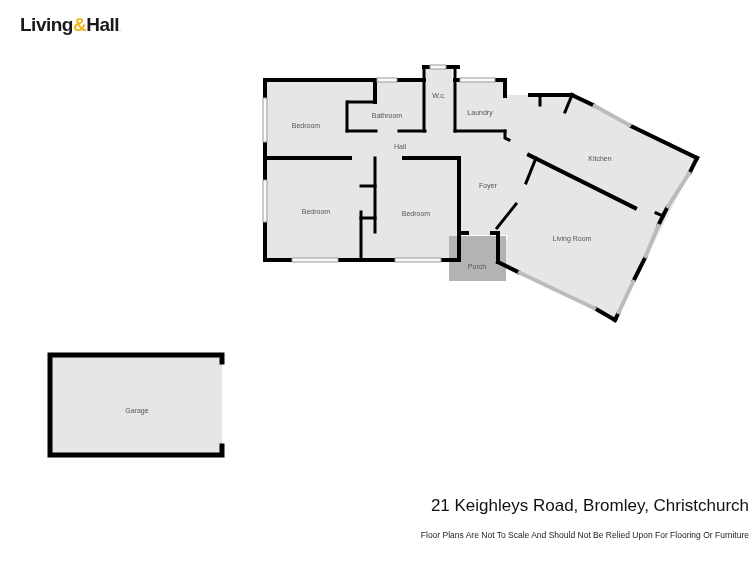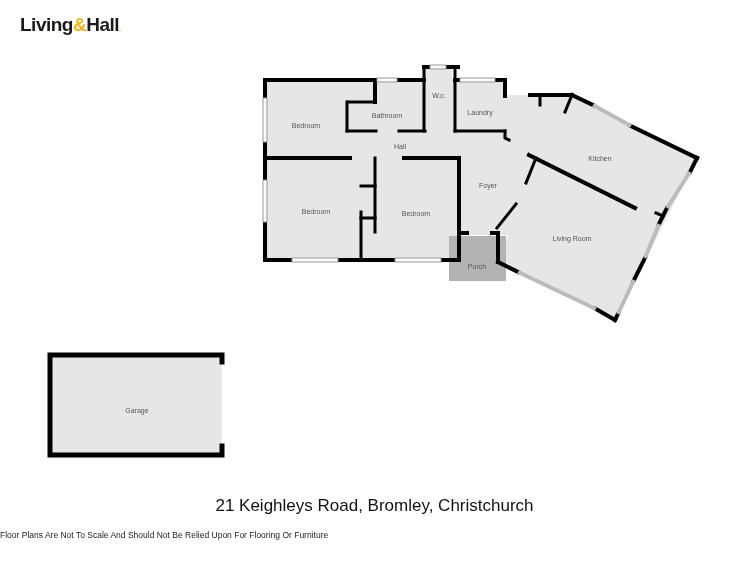--- a/index.html
+++ b/index.html
@@ -2,22 +2,22 @@
 <html><head>
 <meta charset="utf-8">
 <style>
   html, body { margin:0; padding:0; background:#ffffff; }
   body { width:749px; height:562px; position:relative; overflow:hidden; font-family:"Liberation Sans", sans-serif; }
   .logo { position:absolute; left:20px; top:14px; font-family:"Liberation Sans", sans-serif; font-weight:bold; font-size:19px; color:#1a1a1a; letter-spacing:-0.5px; }
   .logo .amp { color:#f2b619; }
   .logo .dot { color:#f2b619; font-size:8px; }
   svg.plan { position:absolute; left:0; top:0; }
   .room-label { font-family:"Liberation Sans", sans-serif; font-size:7px; fill:#555555; text-anchor:middle; }
-  .address { position:absolute; left:0; width:749px; top:496px; text-align:center; font-size:17px; color:#111111; }
-  .disclaimer { position:absolute; left:0; width:749px; top:530px; text-align:left; font-size:8.5px; color:#222222; }
+  .address { position:absolute; left:0; width:749px; top:496px; text-align:right; font-size:17px; color:#111111; }
+  .disclaimer { position:absolute; left:0; width:749px; top:530px; text-align:right; font-size:8.5px; color:#222222; }
 </style>
 </head>
 <body>
 
 <div class="logo">
   <span>Living</span><span class="amp">&amp;</span><span>Hall</span><span class="dot">.</span>
 </div>
 
 <svg class="plan" width="749" height="562" viewBox="0 0 749 562">
 

